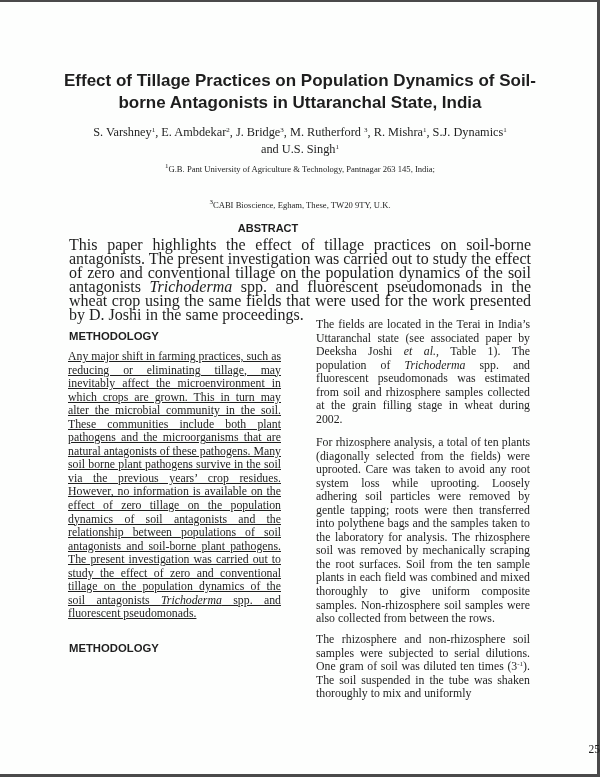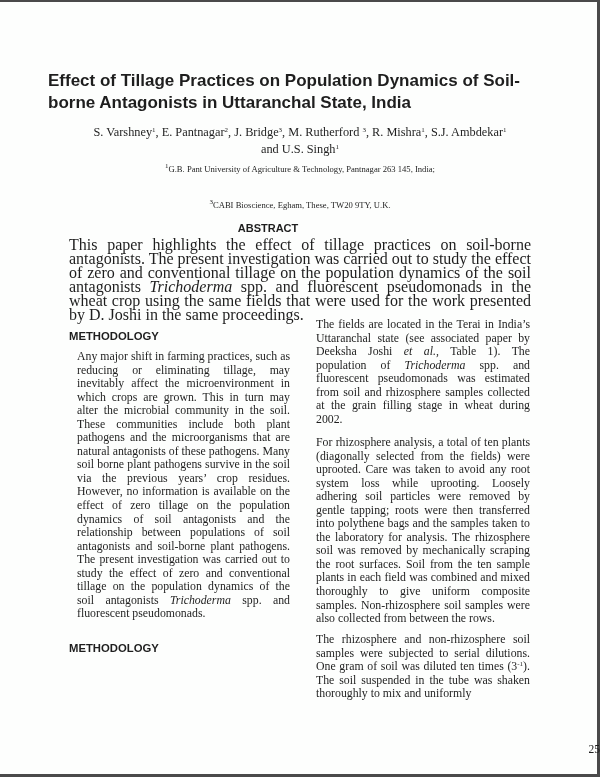--- a/index.html
+++ b/index.html
@@ -10,42 +10,42 @@
   }
   .page {
     position: absolute; left: 0; top: 2px;
     width: 597px; height: 772px;
     background: #fdfefd;
     color: #1e1e1e;
   }
   .sans { font-family: "Liberation Sans", "DejaVu Sans", sans-serif; }
   .serif { font-family: "Liberation Serif", "DejaVu Serif", serif; }
   .title {
-    position: absolute; left: 48px; width: 520px; top: 68px;
-    font-weight: bold; font-size: 17px; line-height: 22px;
+    position: absolute; left: 40px; width: 520px; top: 68px;
+    text-align: center; font-weight: bold; font-size: 17px; line-height: 22px;
   }
   .authors {
     position: absolute; left: 60px; width: 480px; top: 122px;
     text-align: center; font-size: 12.3px; line-height: 16.5px;
   }
   .authors sup, .aff sup { font-size: 7px; vertical-align: 4px; line-height: 0; }
   .aff {
     position: absolute; left: 80px; width: 440px; text-align: center;
     font-size: 8.6px; line-height: 12px;
   }
   .h-abstract {
     position: absolute; left: 0; width: 536px; top: 220px;
     text-align: center; font-weight: bold; font-size: 11px;
   }
   .abstract {
     position: absolute; left: 69px; width: 462px; top: 236px;
     font-size: 16px; line-height: 14.1px; text-align: justify;
   }
   .col { position: absolute; font-size: 11.8px; line-height: 13.55px; text-align: justify; }
-  .col-left { left: 77px; width: 213px; }
+  .col-left { left: 68px; width: 213px; text-decoration: underline; }
   .col-right { left: 316px; width: 214px; }
   .heading { position: absolute; font-weight: bold; font-size: 11.3px; }
   .page-num {
     position: absolute; left: 0; width: 600px; top: 741px; text-align: right;
     font-size: 11.5px;
   }
   p { margin: 0; }
   i { font-style: italic; }
 </style>
 </head>
@@ -53,21 +53,21 @@
 
 <div class="page">
 
   <div class="title sans">
     <div>Effect of Tillage Practices on Population Dynamics of Soil-</div>
     <div>borne Antagonists in Uttaranchal State, India</div>
   </div>
 
   <div class="authors serif">
     <div>
-      <span>S. Varshney</span><sup>1</sup><span>, </span><span>E. Pantnagar</span><sup>2</sup><span>, </span><span>J. Bridge</span><sup>3</sup><span>, </span><span>M. Rutherford</span> <sup>3</sup><span>, </span><span>R. Mishra</span><sup>1</sup><span>, </span><span>S.J. Ambdekar</span><sup>1</sup>
+      <span>S. Varshney</span><sup>1</sup><span>, </span><span>E. Ambdekar</span><sup>2</sup><span>, </span><span>J. Bridge</span><sup>3</sup><span>, </span><span>M. Rutherford</span> <sup>3</sup><span>, </span><span>R. Mishra</span><sup>1</sup><span>, </span><span>S.J. Dynamics</span><sup>1</sup>
     </div>
     <div>
       <span>and </span><span>U.S. Singh</span><sup>1</sup>
     </div>
   </div>
 
   <div class="aff serif" style="top:161px;">
     <sup>1</sup><span>G.B. Pant University of Agriculture &amp; Technology, Pantnagar 263 145, India;</span>
   </div>
   <div class="aff serif" style="top:197px;">

